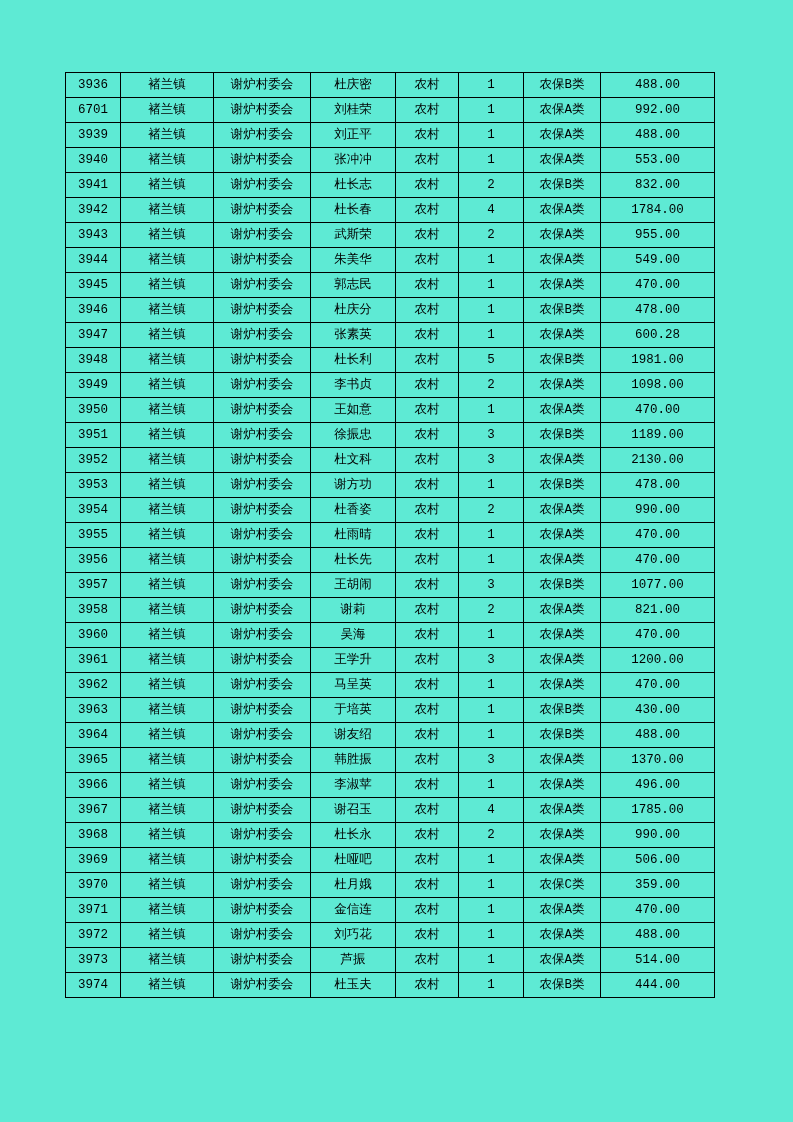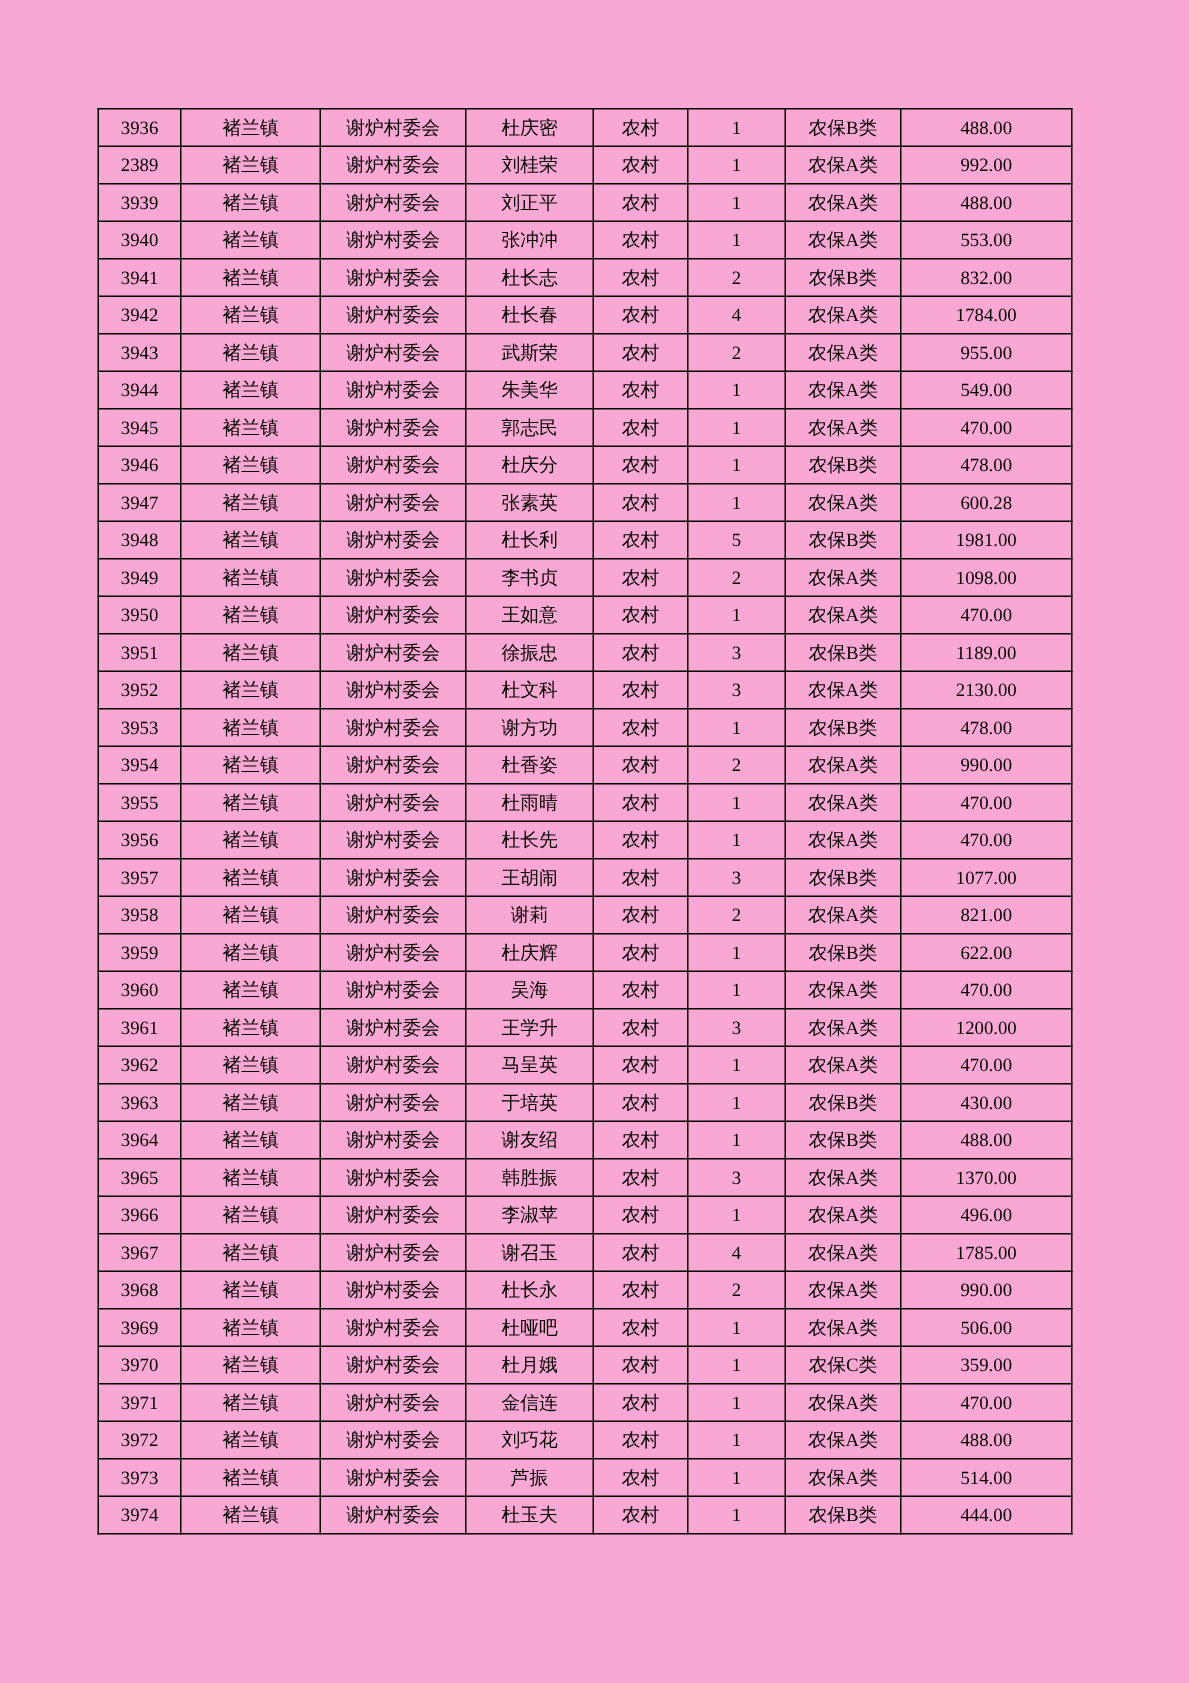--- a/index.html
+++ b/index.html
@@ -4,24 +4,24 @@
 <style>
   html, body {
     margin: 0;
     padding: 0;
     background: #e8e8e8;
   }
   .page {
     position: relative;
     width: 793px;
     height: 1122px;
-    background: #f9a8d4;
+    background: #5eead4;
     margin: 0 auto;
     overflow: hidden;
-    font-family: Liberation Serif, serif;
+    font-family: Liberation Mono, monospace;
     color: #000000;
   }
   table.data-table {
     position: absolute;
     left: 65px;
     top: 72px;
     border-collapse: collapse;
     table-layout: fixed;
   }
   table.data-table td {
@@ -54,21 +54,21 @@
           <td class="col-serial">3936</td>
           <td class="col-town">褚兰镇</td>
           <td class="col-village">谢炉村委会</td>
           <td class="col-name">杜庆密</td>
           <td class="col-type">农村</td>
           <td class="col-count">1</td>
           <td class="col-category">农保B类</td>
           <td class="col-amount">488.00</td>
         </tr>
         <tr>
-          <td class="col-serial">2389</td>
+          <td class="col-serial">6701</td>
           <td class="col-town">褚兰镇</td>
           <td class="col-village">谢炉村委会</td>
           <td class="col-name">刘桂荣</td>
           <td class="col-type">农村</td>
           <td class="col-count">1</td>
           <td class="col-category">农保A类</td>
           <td class="col-amount">992.00</td>
         </tr>
         <tr>
           <td class="col-serial">3939</td>
@@ -262,30 +262,20 @@
         </tr>
         <tr>
           <td class="col-serial">3958</td>
           <td class="col-town">褚兰镇</td>
           <td class="col-village">谢炉村委会</td>
           <td class="col-name">谢莉</td>
           <td class="col-type">农村</td>
           <td class="col-count">2</td>
           <td class="col-category">农保A类</td>
           <td class="col-amount">821.00</td>
-        </tr>
-        <tr>
-          <td class="col-serial">3959</td>
-          <td class="col-town">褚兰镇</td>
-          <td class="col-village">谢炉村委会</td>
-          <td class="col-name">杜庆辉</td>
-          <td class="col-type">农村</td>
-          <td class="col-count">1</td>
-          <td class="col-category">农保B类</td>
-          <td class="col-amount">622.00</td>
         </tr>
         <tr>
           <td class="col-serial">3960</td>
           <td class="col-town">褚兰镇</td>
           <td class="col-village">谢炉村委会</td>
           <td class="col-name">吴海</td>
           <td class="col-type">农村</td>
           <td class="col-count">1</td>
           <td class="col-category">农保A类</td>
           <td class="col-amount">470.00</td>

